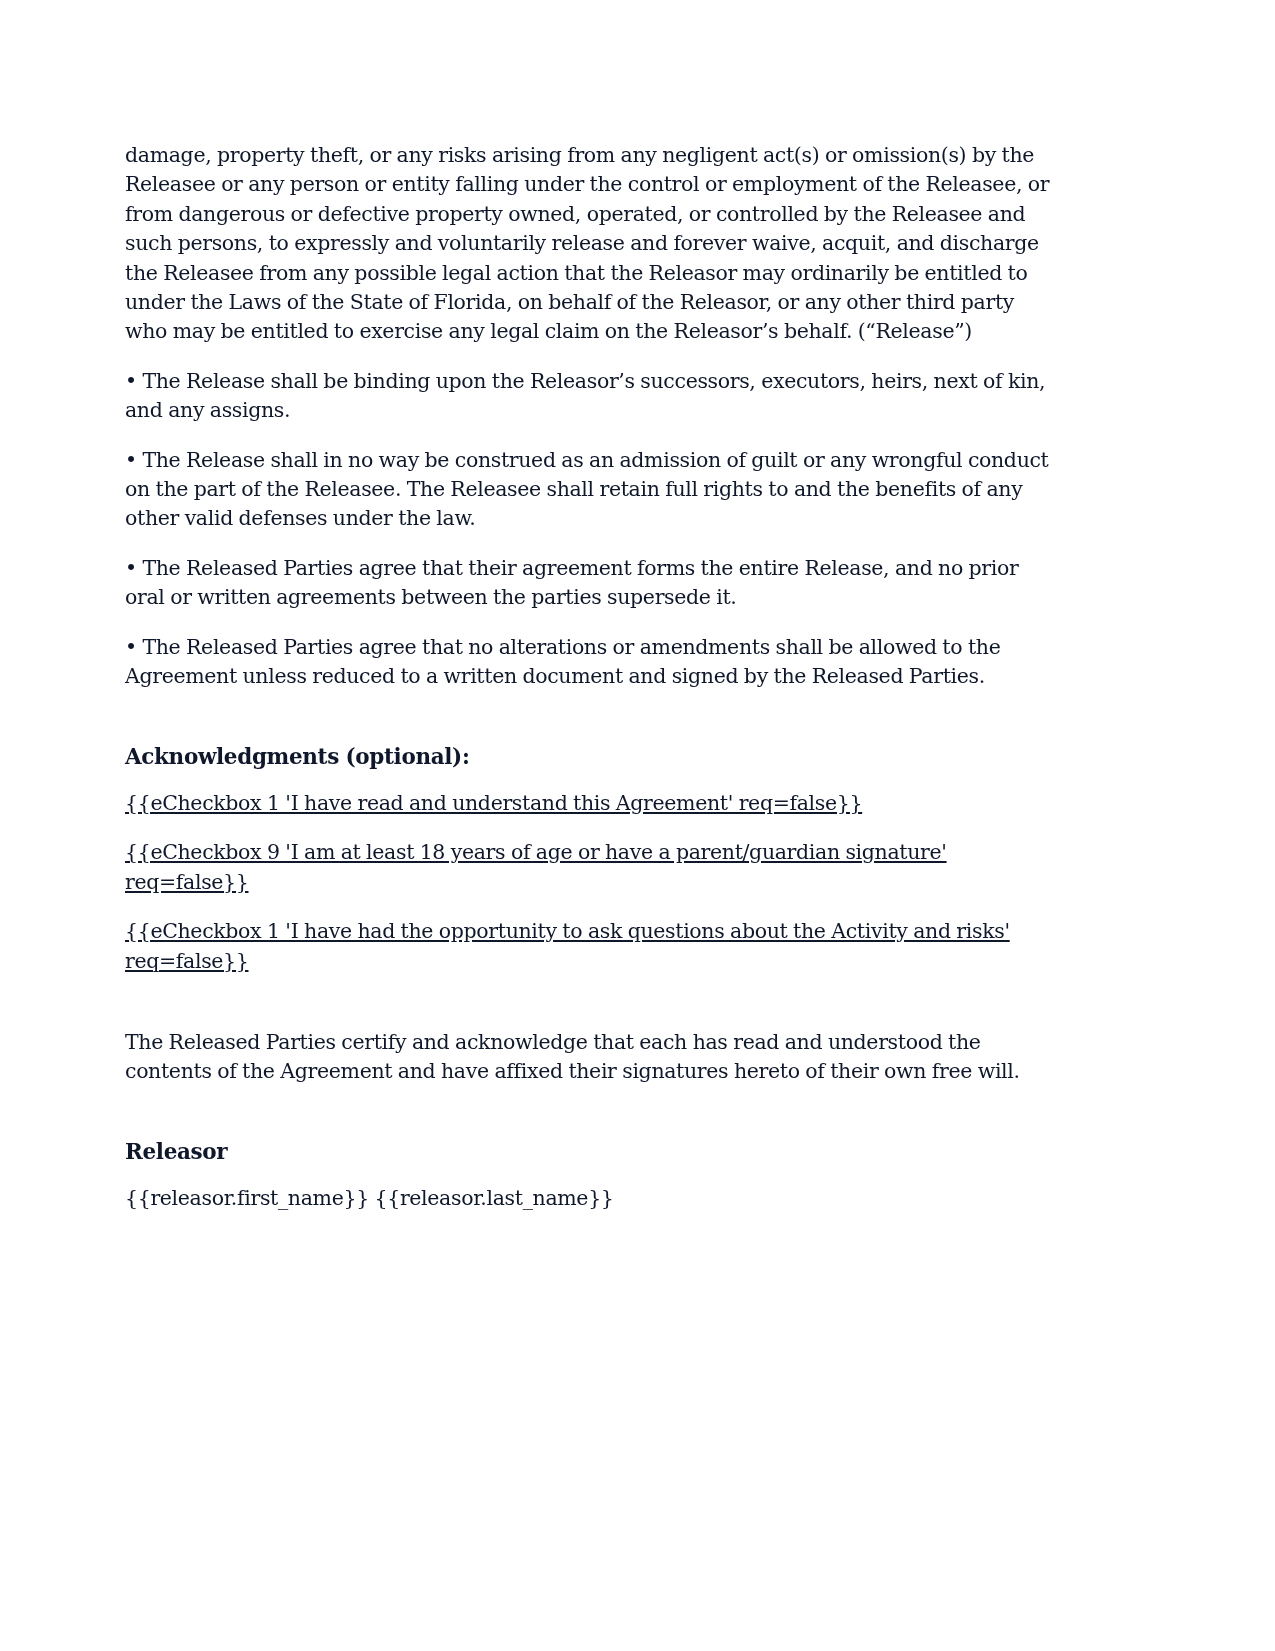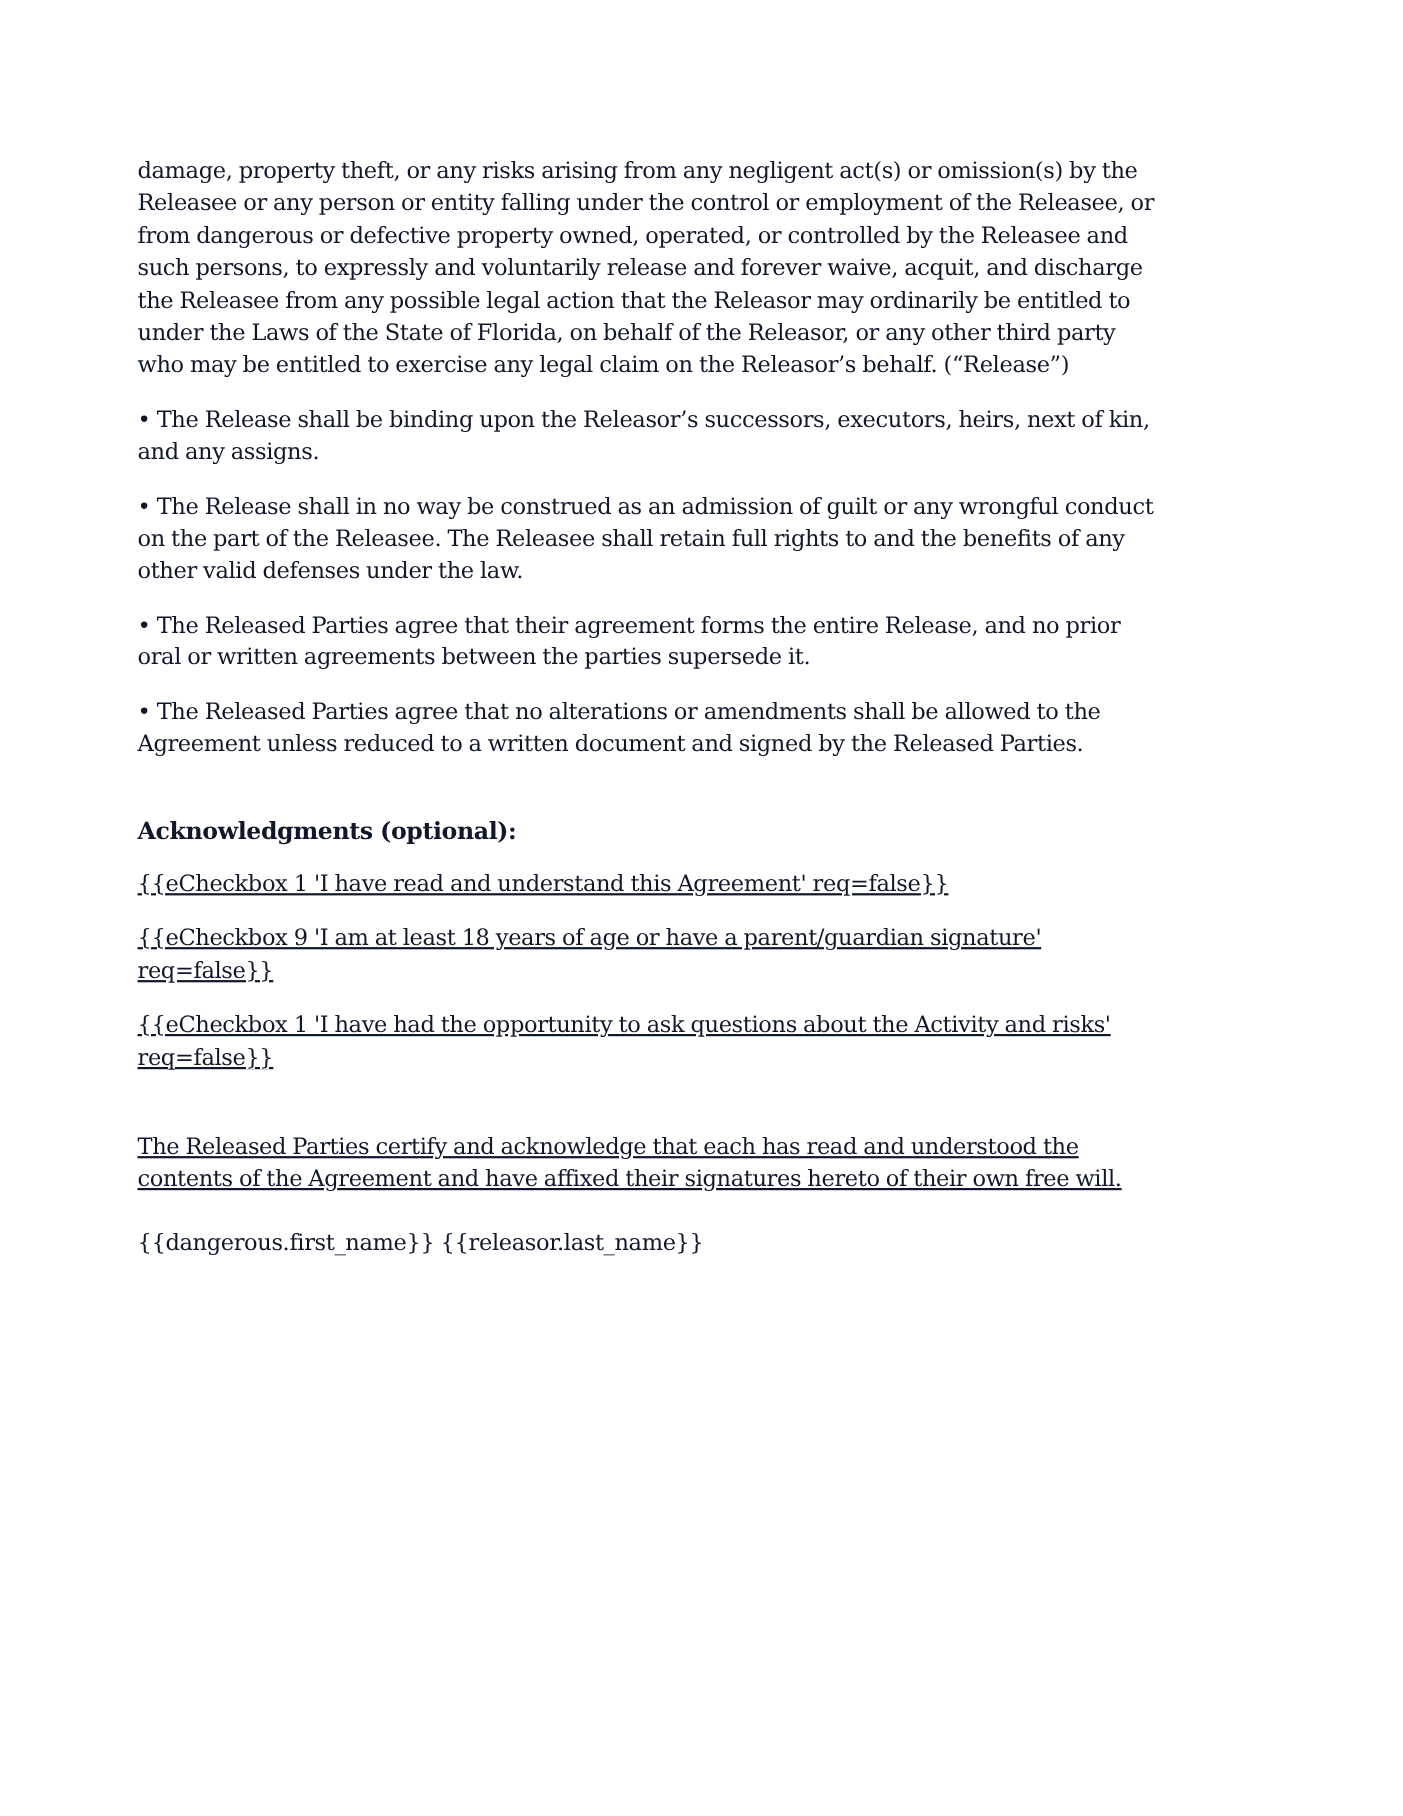--- a/index.html
+++ b/index.html
@@ -9,21 +9,21 @@
     font-family: "DejaVu Serif", "Liberation Serif", serif;
     font-size: 20.5px; line-height: 29.4px; color: #0f172a;
     letter-spacing: -0.35px; word-spacing: -0.5px;
   }
   p { margin: 0; }
   .para { margin-bottom: 20px; }
   .bullet { margin-bottom: 20px; }
   .heading { font-weight: bold; font-size: 21.5px; }
   .ack-heading { margin-top: 50px; margin-bottom: 18px; }
   .ack-item { margin-bottom: 20px; text-decoration: underline; }
-  .certify { margin-top: 52px; margin-bottom: 28px; text-decoration: underline; }
+  .certify { margin-top: 52px; margin-bottom: 50px; }
   .rel-heading { margin-bottom: 18px; }
   .rel-fields { margin-bottom: 20px; }
 </style>
 </head>
 <body>
 
 <div class="page">
   <p class="para">damage, property theft, or any risks arising from any negligent act(s) or omission(s) by the Releasee or any person or entity falling under the control or employment of the Releasee, or from dangerous or defective property owned, operated, or controlled by the Releasee and such persons, to expressly and voluntarily release and forever waive, acquit, and discharge the Releasee from any possible legal action that the Releasor may ordinarily be entitled to under the Laws of the State of Florida, on behalf of the Releasor, or any other third party who may be entitled to exercise any legal claim on the Releasor’s behalf. (“Release”)</p>
 
   <div>
@@ -35,14 +35,15 @@
 
   <p class="heading ack-heading">Acknowledgments (optional):</p>
   <div>
     <p class="ack-item">{{eCheckbox 1 'I have read and understand this Agreement' req=false}}</p>
     <p class="ack-item">{{eCheckbox 9 'I am at least 18 years of age or have a parent/guardian signature' req=false}}</p>
     <p class="ack-item">{{eCheckbox 1 'I have had the opportunity to ask questions about the Activity and risks' req=false}}</p>
   </div>
 
   <p class="certify">The Released Parties certify and acknowledge that each has read and understood the contents of the Agreement and have affixed their signatures hereto of their own free will.</p>
 
-  <p class="rel-fields">{{dangerous.first_name}} {{releasor.last_name}}</p>
+  <p class="heading rel-heading">Releasor</p>
+  <p class="rel-fields">{{releasor.first_name}} {{releasor.last_name}}</p>
 </div>
 
 </body></html>

